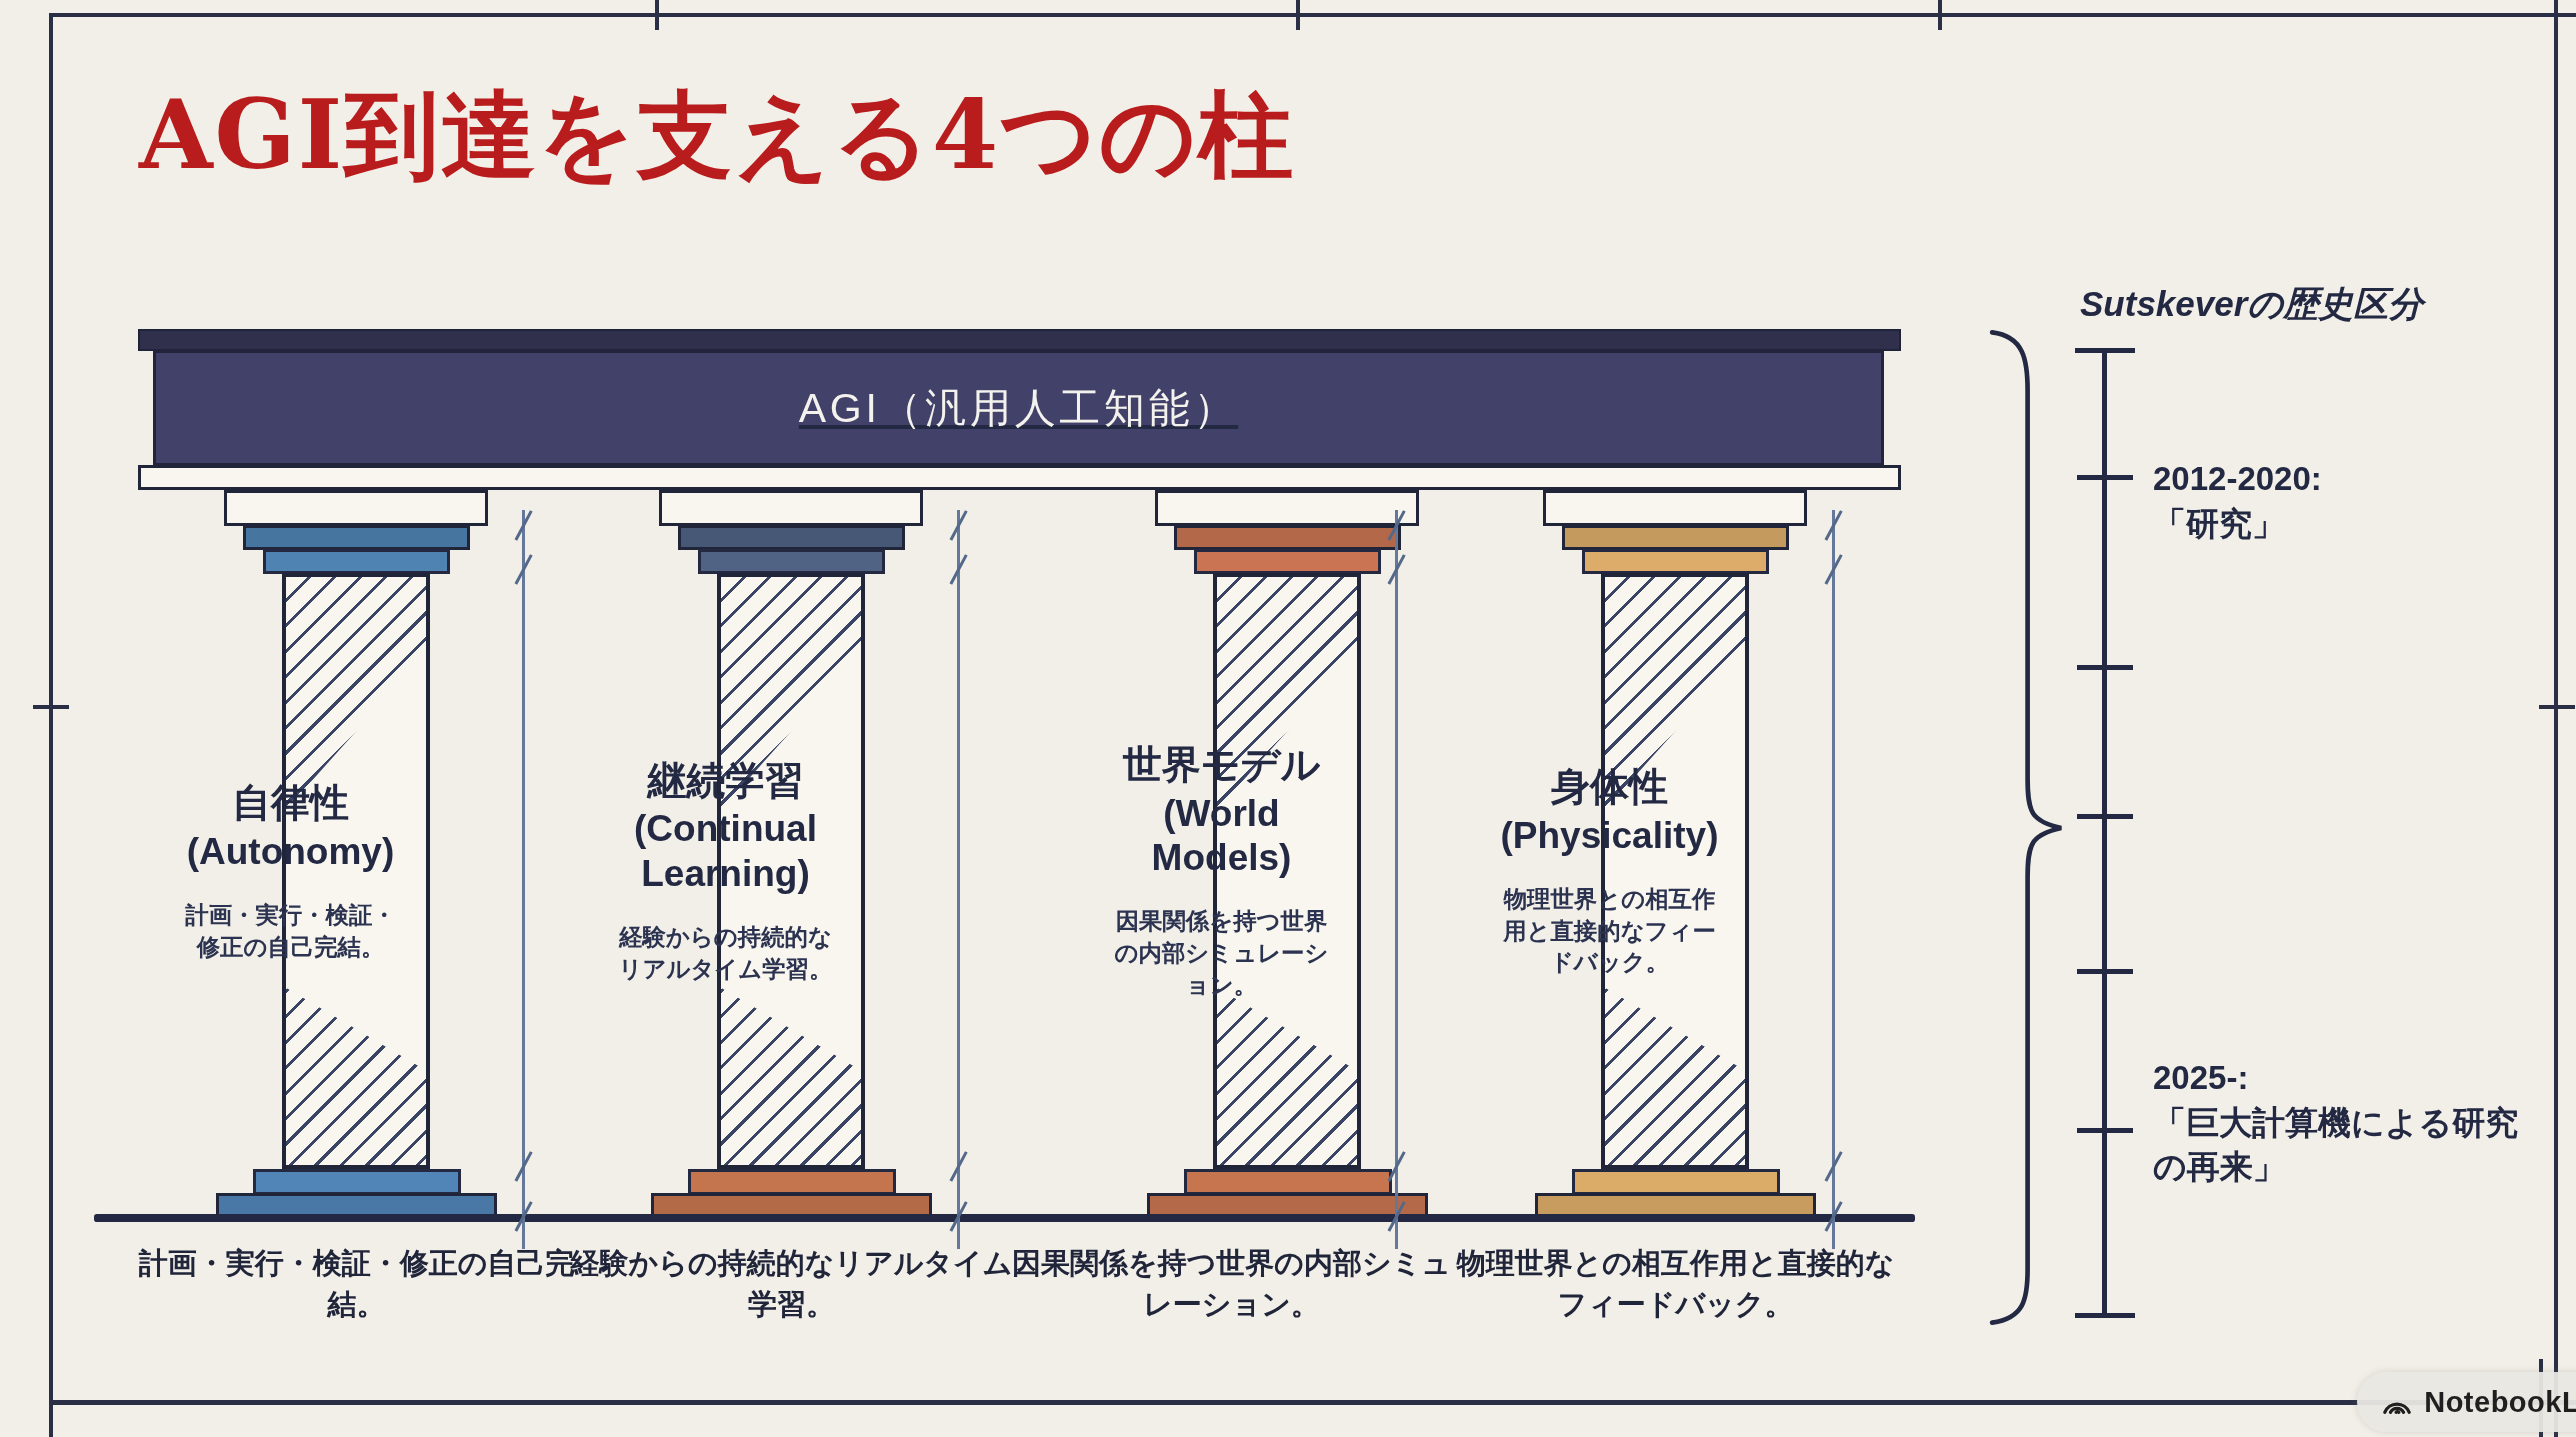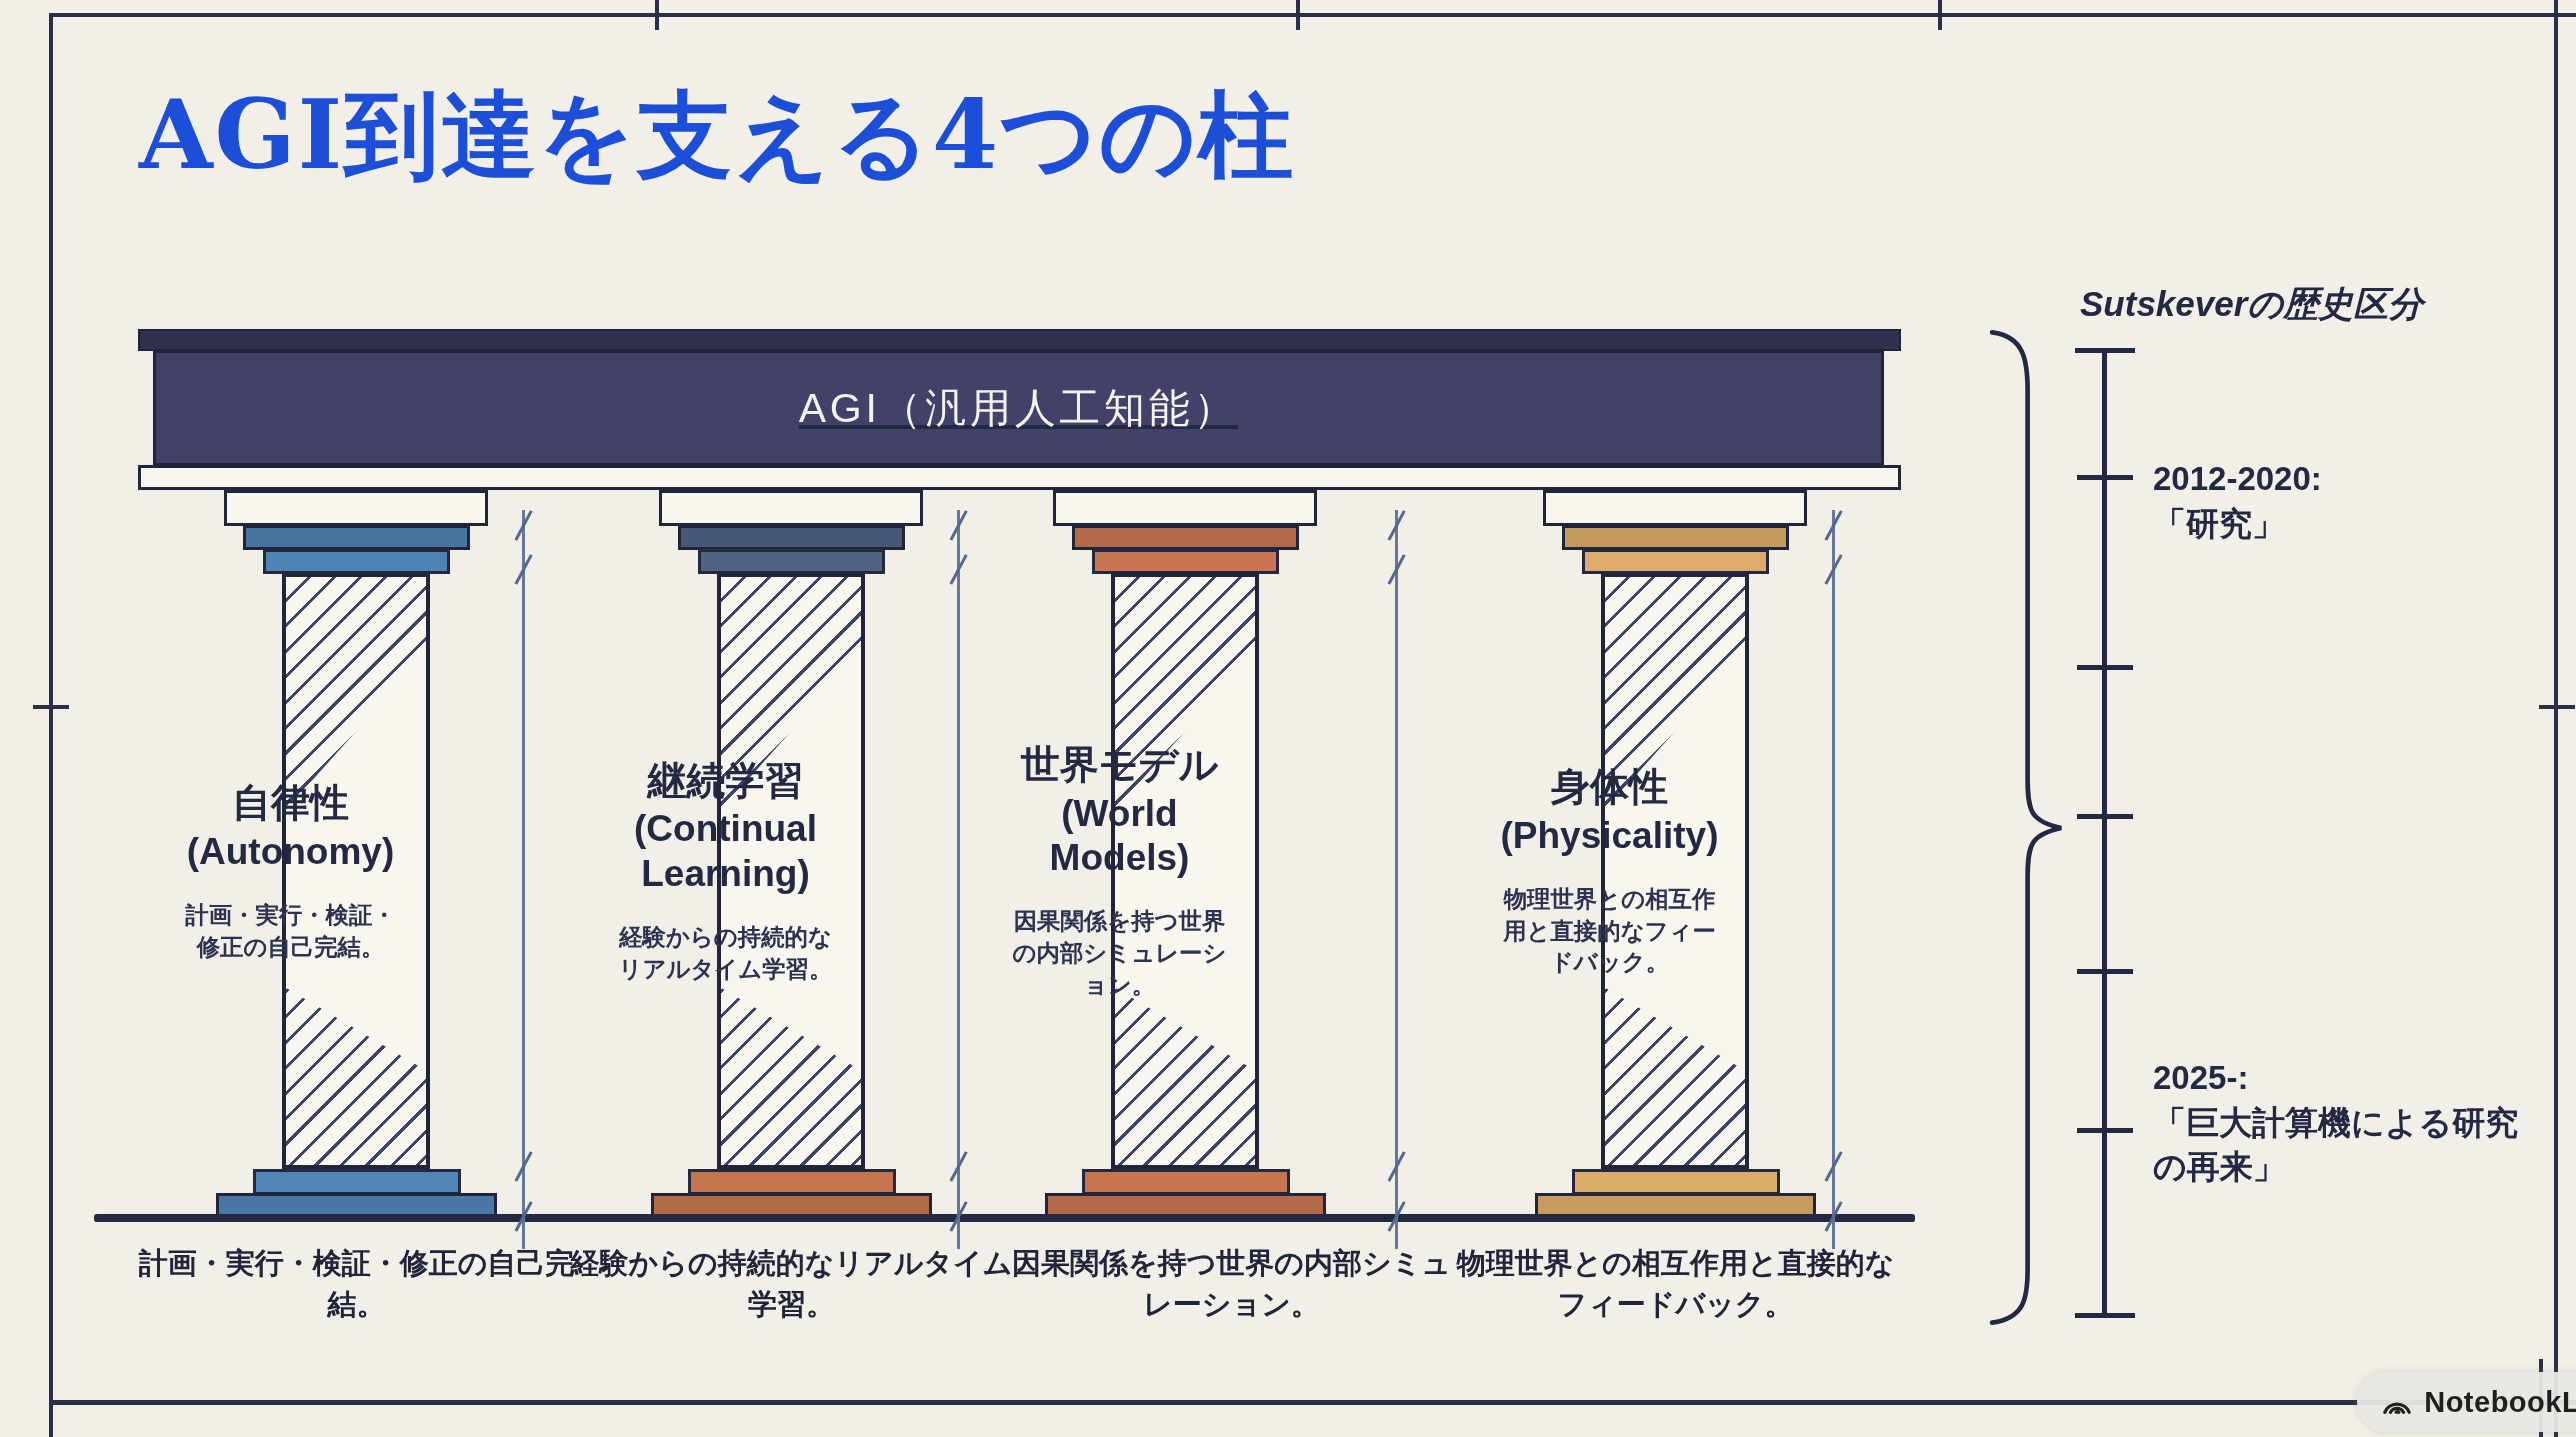--- a/index.html
+++ b/index.html
@@ -14,21 +14,21 @@
   .frame-top{left:51px;top:13px;width:2525px;height:3.7px;}
   .frame-left{left:49px;top:13px;width:3.7px;height:1425px;}
   .frame-right{left:2554px;top:0;width:3.7px;height:1438px;}
   .frame-bottom{left:49px;top:1400px;width:2527px;height:4.7px;}
   .tick-v{position:absolute;width:3.7px;height:30px;background:#2a2f45;}
   .tick-h{position:absolute;width:36px;height:3.7px;background:#2a2f45;}
   
   .title{
     position:absolute;left:139px;top:73px;
     font-family:"DejaVu Serif","Liberation Serif",serif;
-    font-size:95px;font-weight:600;color:#1d4ed8;letter-spacing:1.9px;
+    font-size:95px;font-weight:600;color:#b91c1c;letter-spacing:1.9px;
   }
   
   .beam-top{position:absolute;left:138px;top:329px;width:1763px;height:21.5px;background:#30304c;border:2.8px solid #20243a;box-sizing:border-box;}
   .beam-main{
     position:absolute;left:153px;top:350px;width:1731px;height:116px;
     background:#41416a;border:3.7px solid #23233c;box-sizing:border-box;
     display:flex;align-items:center;justify-content:center;text-decoration:underline;
   }
   .beam-label{color:#f4f2ec;font-size:41px;letter-spacing:3.7px;}
   .beam-ledge{position:absolute;left:138px;top:465px;width:1763px;height:25px;background:#f8f6ef;border:3.7px solid #20253a;box-sizing:border-box;}
@@ -135,21 +135,21 @@
       <div class="pillar-text-inner">
         <div class="p-name">継続学習</div>
         <div class="p-en">(Continual Learning)</div>
         <div class="p-desc">経験からの持続的なリアルタイム学習。</div>
       </div>
     </div>
     <div class="base-step" style="background-color: rgb(179, 106, 71);"></div>
     <div class="base-block" style="background-color: rgb(179, 106, 71);"></div>
   </div>
 
-  <div class="pillar" style="left:1045px;">
+  <div class="pillar" style="left:1147px;">
     <div class="abacus"></div>
     <div class="band1" style="background-color: rgb(180, 104, 74);"></div>
     <div class="band2" style="background-color: rgb(180, 104, 74);"></div>
     <div class="shaft">
       <div class="hatch hatch-top"></div>
       <div class="hatch hatch-bottom"></div>
     </div>
     <div class="pillar-text">
       <div class="pillar-text-inner">
         <div class="p-name">世界モデル</div>

